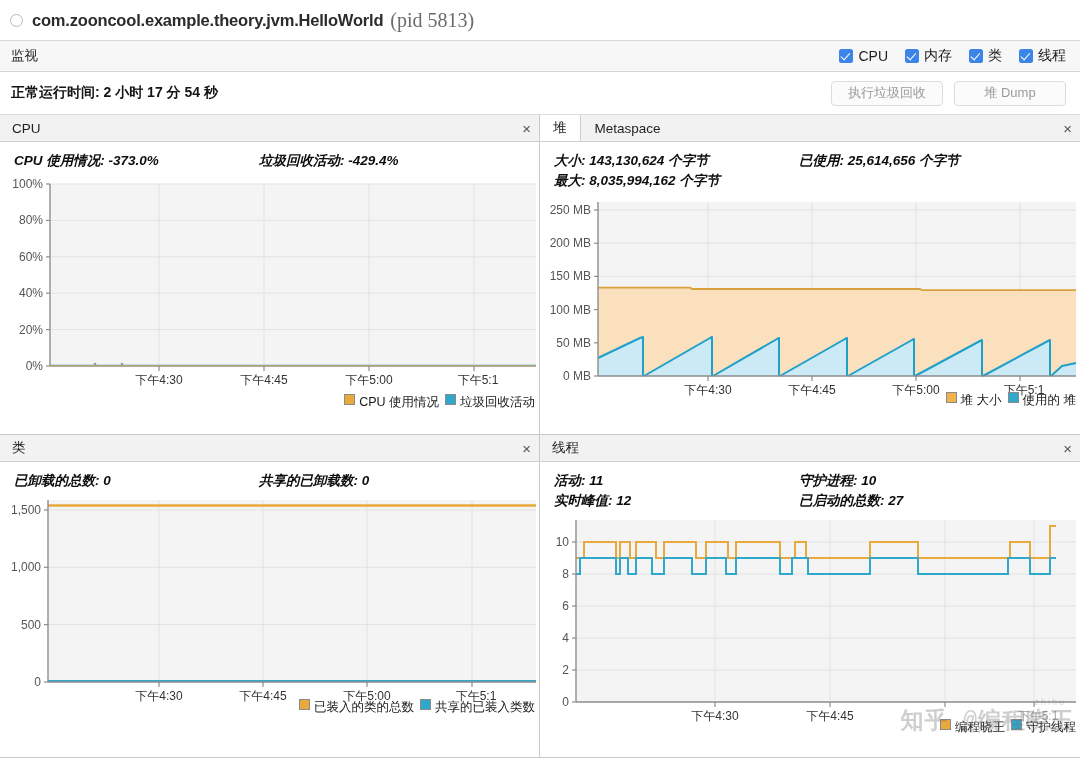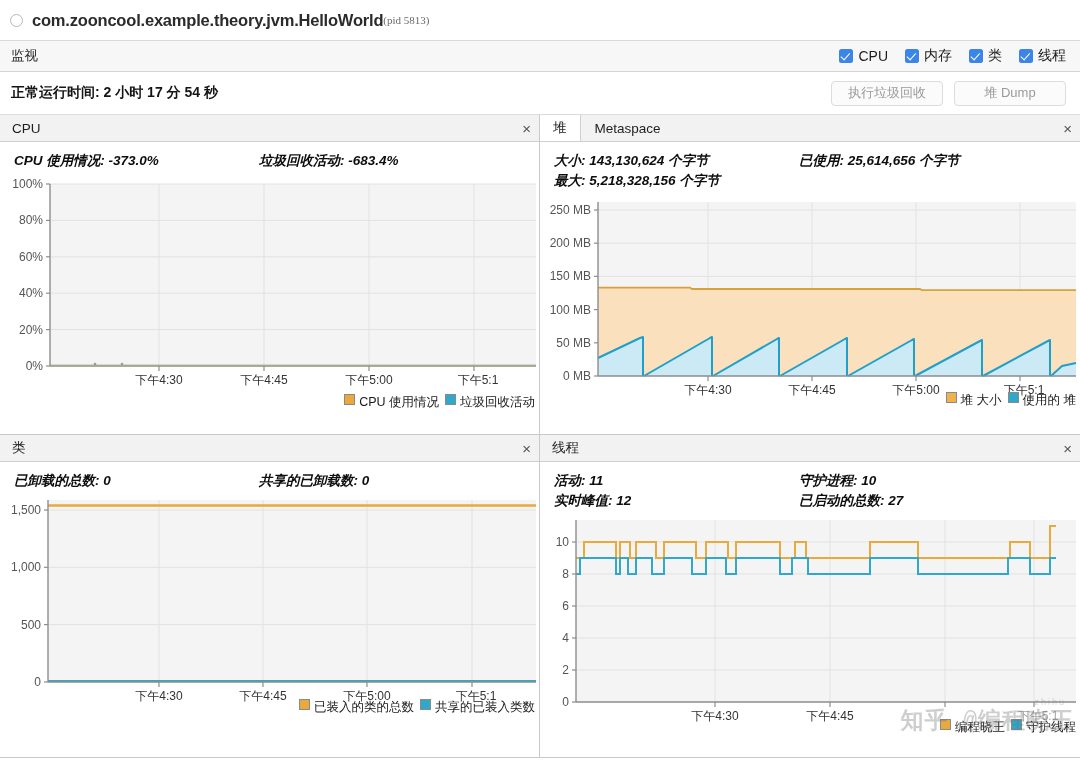--- a/index.html
+++ b/index.html
@@ -28,22 +28,23 @@
     margin-right: 9px;
     flex: none;
   }
   .title-main {
     font-size: 16.5px;
     font-weight: bold;
     color: #2b2b2b;
     letter-spacing: -0.2px;
   }
   .title-pid {
-    font-size: 11px;
+    font-size: 20px;
     color: #6b6b6b;
+    margin-left: 7px;
     font-family: "Liberation Serif", serif;
   }
 
   
   .toolbar {
     height: 31px;
     display: flex;
     align-items: center;
     padding: 0 14px 0 11px;
     background: #f7f7f7;
@@ -255,21 +256,21 @@
 <div class="grid">
 
   <div class="panel">
     <div class="panel-head">
       <span class="head-label">CPU</span>
       <span class="close-x">×</span>
     </div>
     <div class="stats">
       <div class="stat-line">
         <span class="stat-col-a">CPU 使用情况: -373.0%</span>
-        <span class="stat-col-b">垃圾回收活动: -683.4%</span>
+        <span class="stat-col-b">垃圾回收活动: -429.4%</span>
       </div>
     </div>
     <div class="chart-wrap">
       <svg class="chart-svg" width="540" height="237" viewBox="0 0 540 237">
         <rect x="50" y="8" width="486" height="182" fill="#f4f4f4"></rect>
 
         <g stroke="#e2e2e2" stroke-width="1">
           <line x1="50" y1="8" x2="536" y2="8"></line>
           <line x1="50" y1="44.4" x2="536" y2="44.4"></line>
           <line x1="50" y1="80.8" x2="536" y2="80.8"></line>
@@ -342,21 +343,21 @@
       <span class="tab active">堆</span>
       <span class="tab inactive">Metaspace</span>
       <span class="close-x">×</span>
     </div>
     <div class="stats">
       <div class="stat-line">
         <span class="stat-col-a">大小: 143,130,624 个字节</span>
         <span class="stat-col-b">已使用: 25,614,656 个字节</span>
       </div>
       <div class="stat-line">
-        <span class="stat-col-a">最大: 5,218,328,156 个字节</span>
+        <span class="stat-col-a">最大: 8,035,994,162 个字节</span>
       </div>
     </div>
     <div class="chart-wrap">
       <svg class="chart-svg" width="540" height="215" viewBox="0 0 540 215">
         <rect x="58" y="6" width="478" height="174" fill="#f4f4f4"></rect>
         <g stroke="#e2e2e2" stroke-width="1">
           <line x1="58" y1="14" x2="536" y2="14"></line>
           <line x1="58" y1="47.2" x2="536" y2="47.2"></line>
           <line x1="58" y1="80.4" x2="536" y2="80.4"></line>
           <line x1="58" y1="113.6" x2="536" y2="113.6"></line>

